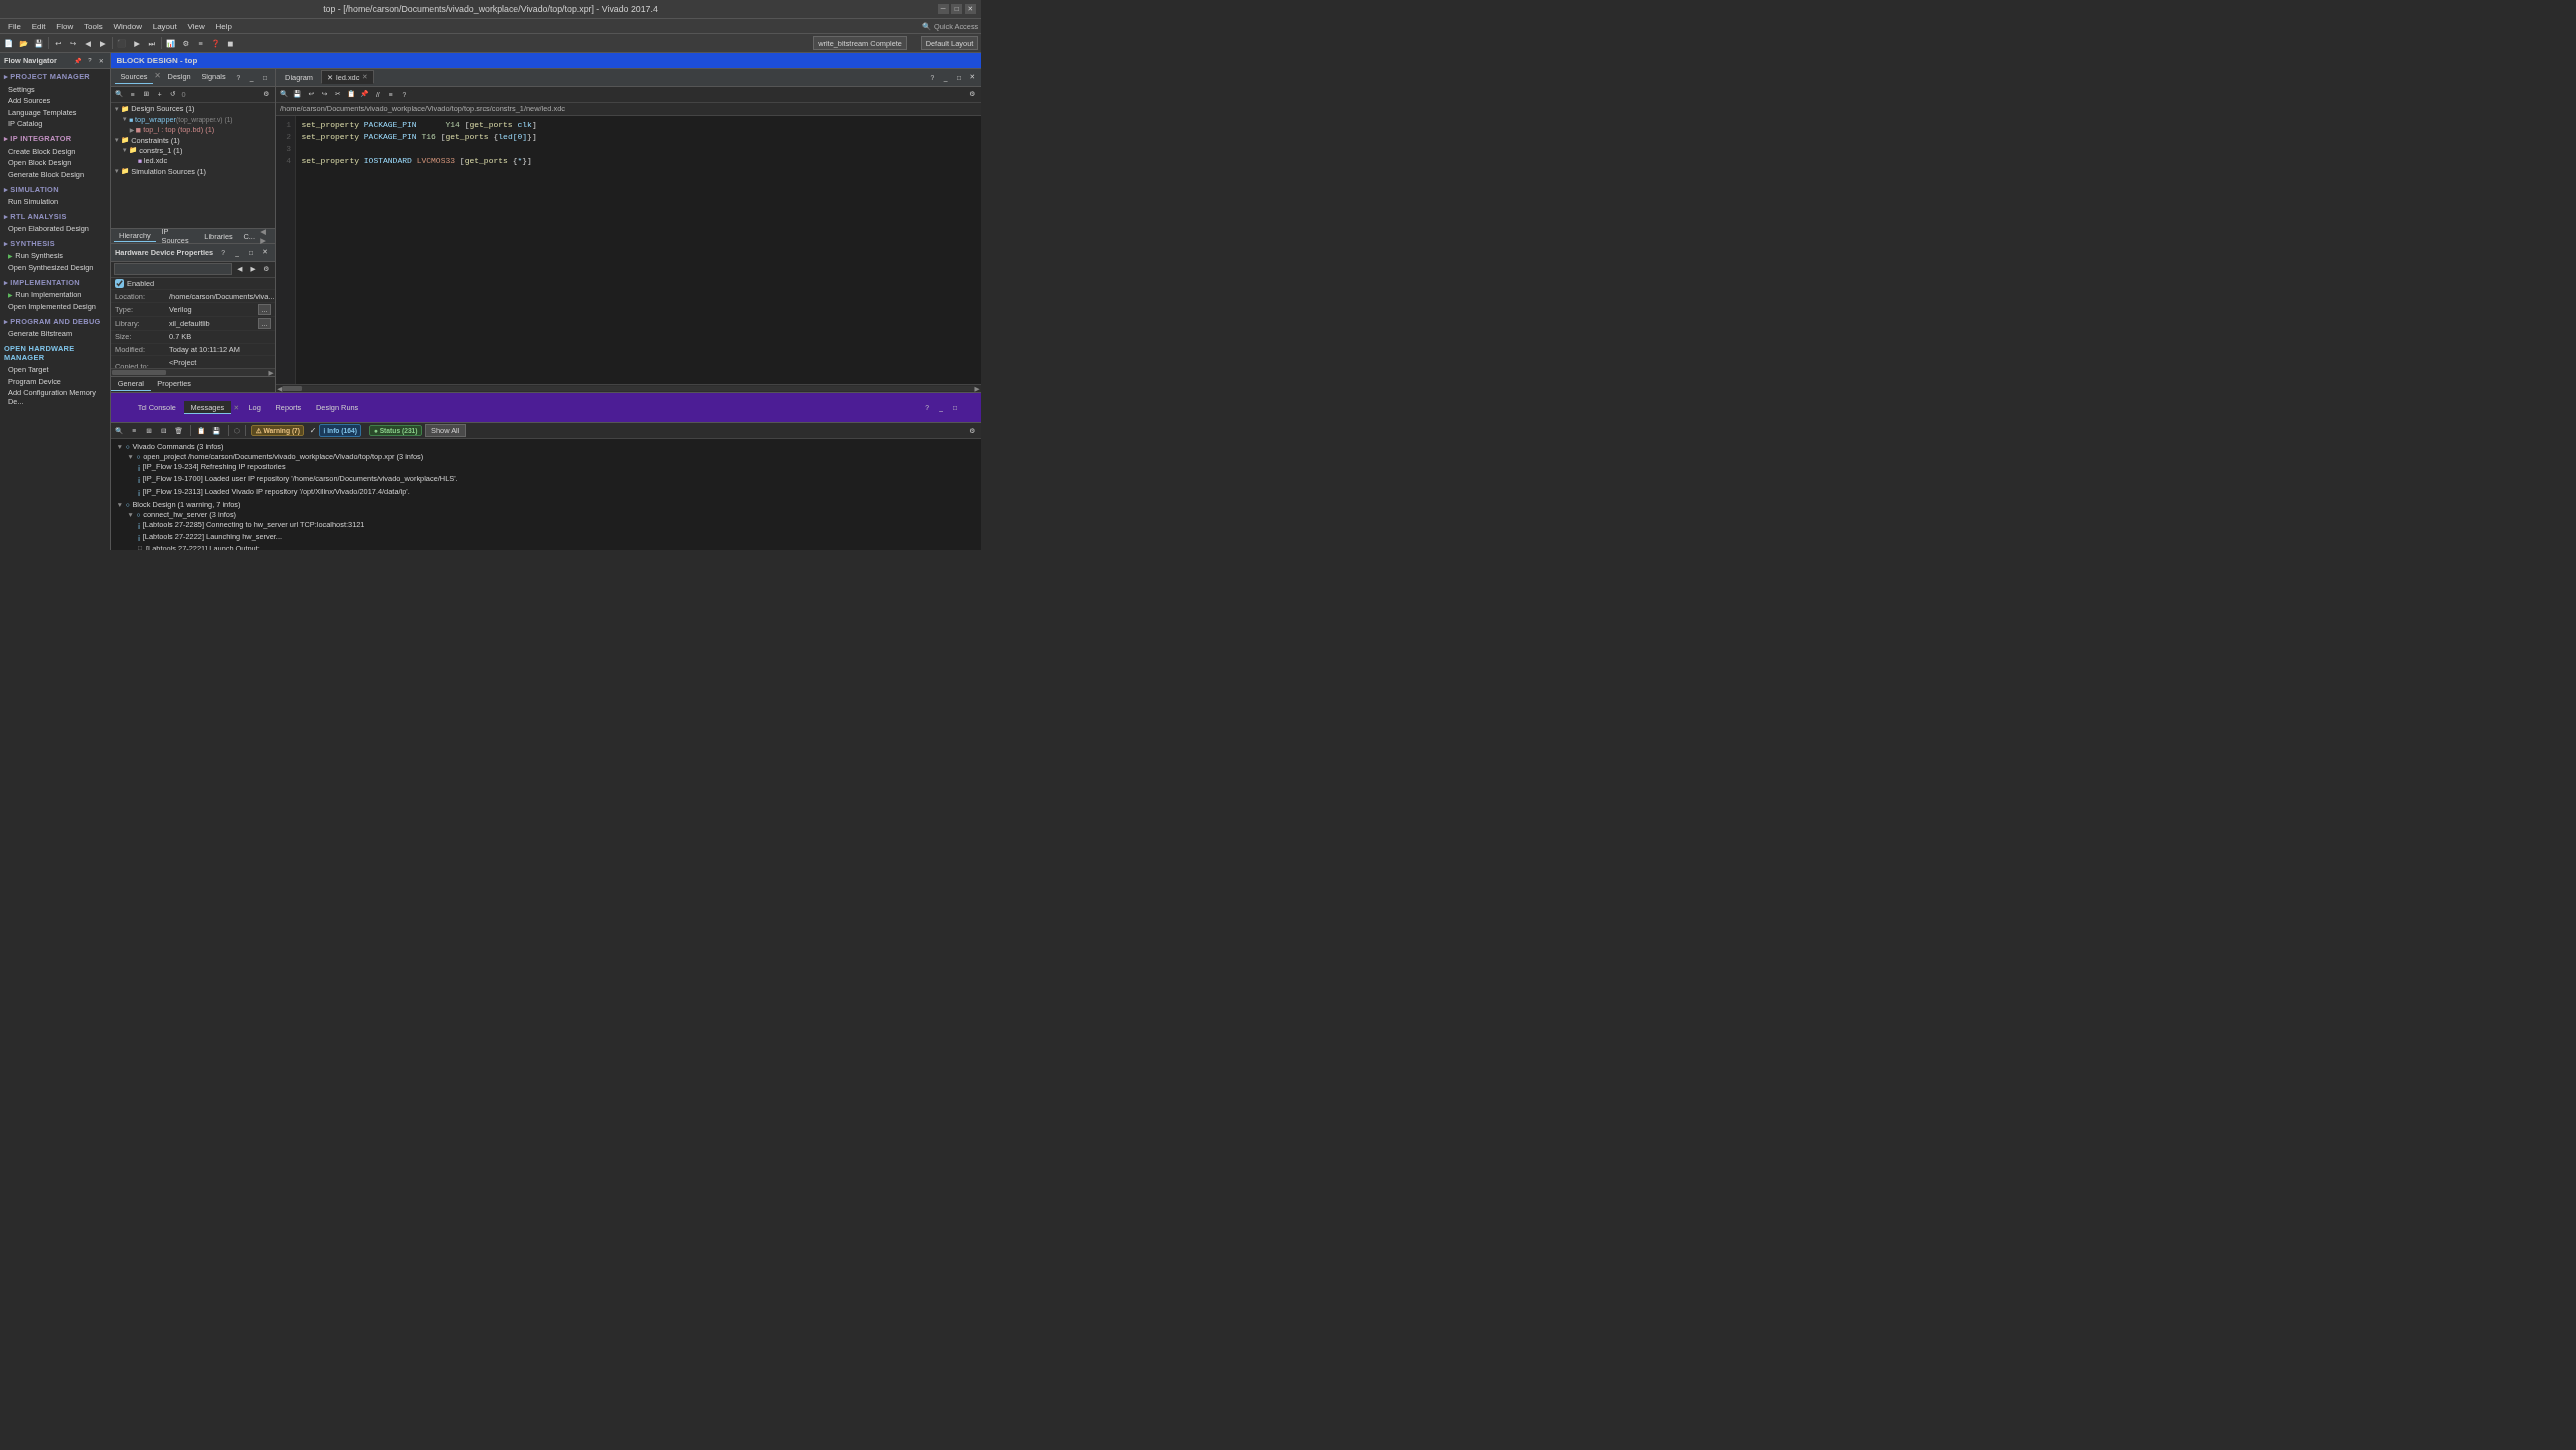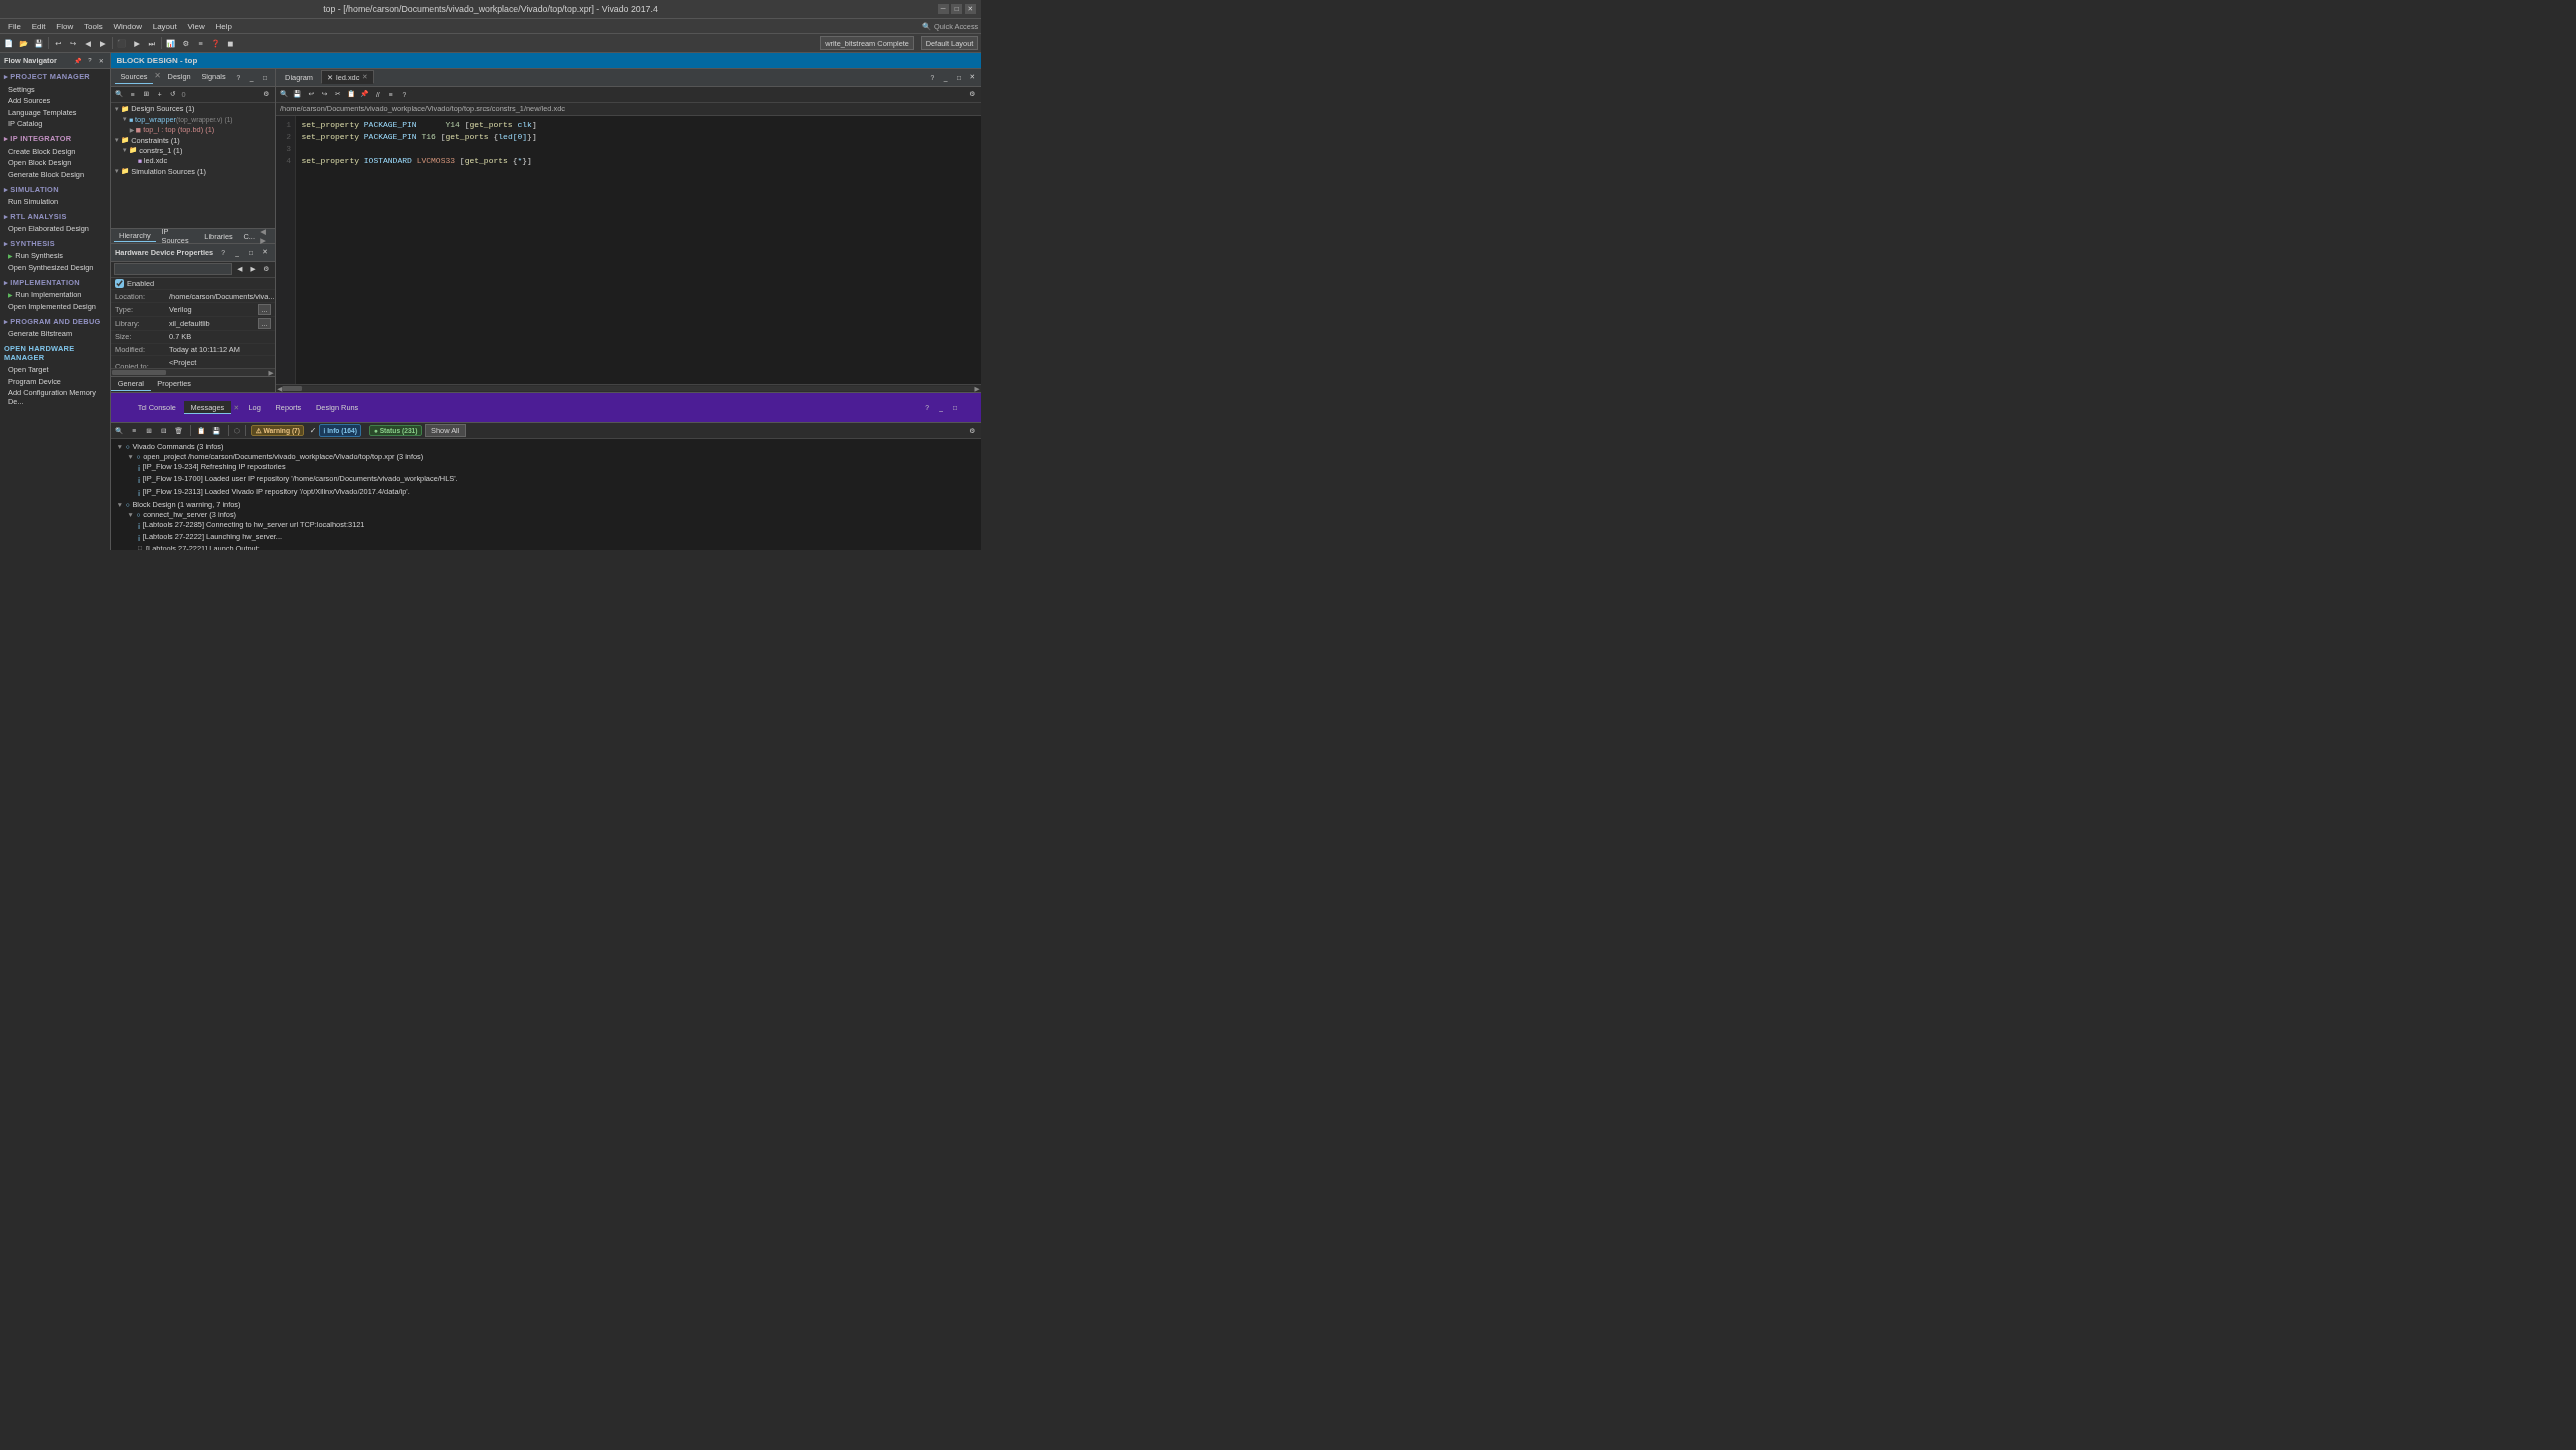--- a/index.html
+++ b/index.html
@@ -31,21 +31,21 @@
     #flow-nav-content { flex: 1; overflow-y: auto; }
     .nav-section { padding: 1.3px 0; }
     .nav-section-title { padding: 2px 4px; font-size: 7.4px; font-weight: bold; color: #9090c0; text-transform: uppercase; letter-spacing: 0.3px; }
     .nav-item { padding: 1.3px 8px; font-size: 7.4px; color: #d0d0d0; cursor: pointer; display: flex; align-items: center; gap: 2.7px; }
     .nav-item .arrow { color: #5c9fd0; font-size: 6px; }
 
     
     #content { flex: 1; display: flex; flex-direction: column; overflow: hidden; }
 
     
-    #bd-header { background: #0369a1; height: 16px; display: flex; align-items: center; padding: 0 5.4px; font-size: 8px; font-weight: bold; color: #d0d0d0; border-bottom: 0.7px solid #555; }
+    #bd-header { background: #1d4ed8; height: 16px; display: flex; align-items: center; padding: 0 5.4px; font-size: 8px; font-weight: bold; color: #d0d0d0; border-bottom: 0.7px solid #555; }
 
     
     #middle { flex: 1; display: flex; overflow: hidden; }
 
     
     #left-panel { width: 165px; background: #a3a3a3; border-right: 0.7px solid #555; display: flex; flex-direction: column; }
 
     
     #sources-panel { height: 175px; border-bottom: 0.7px solid #555; display: flex; flex-direction: column; }
     #sources-header { background: #3c3f41; height: 17.5px; display: flex; align-items: center; padding: 0 4px; border-bottom: 0.7px solid #555; gap: 1.3px; }
@@ -168,21 +168,21 @@
   <div class="tb-separator"></div>
   <button class="tb-btn">⬛</button>
   <button class="tb-btn">▶</button>
   <button class="tb-btn">⏭</button>
   <div class="tb-separator"></div>
   <button class="tb-btn">📊</button>
   <button class="tb-btn">⚙</button>
   <button class="tb-btn">≡</button>
   <button class="tb-btn">❓</button>
   <button class="tb-btn">◼</button>
-  <div style="margin-left: auto; display: flex; gap: 4px; align-items: center;">
+  <div style="margin-left: auto; display: flex; gap: 11px; align-items: center;">
     <span id="write-bitstream-label">write_bitstream Complete</span>
     <span id="default-layout-label">Default Layout</span>
   </div>
 </div>
 
 <div id="main">
 
   <div id="flow-nav">
     <div id="flow-nav-header">
       <span>Flow Navigator</span>

